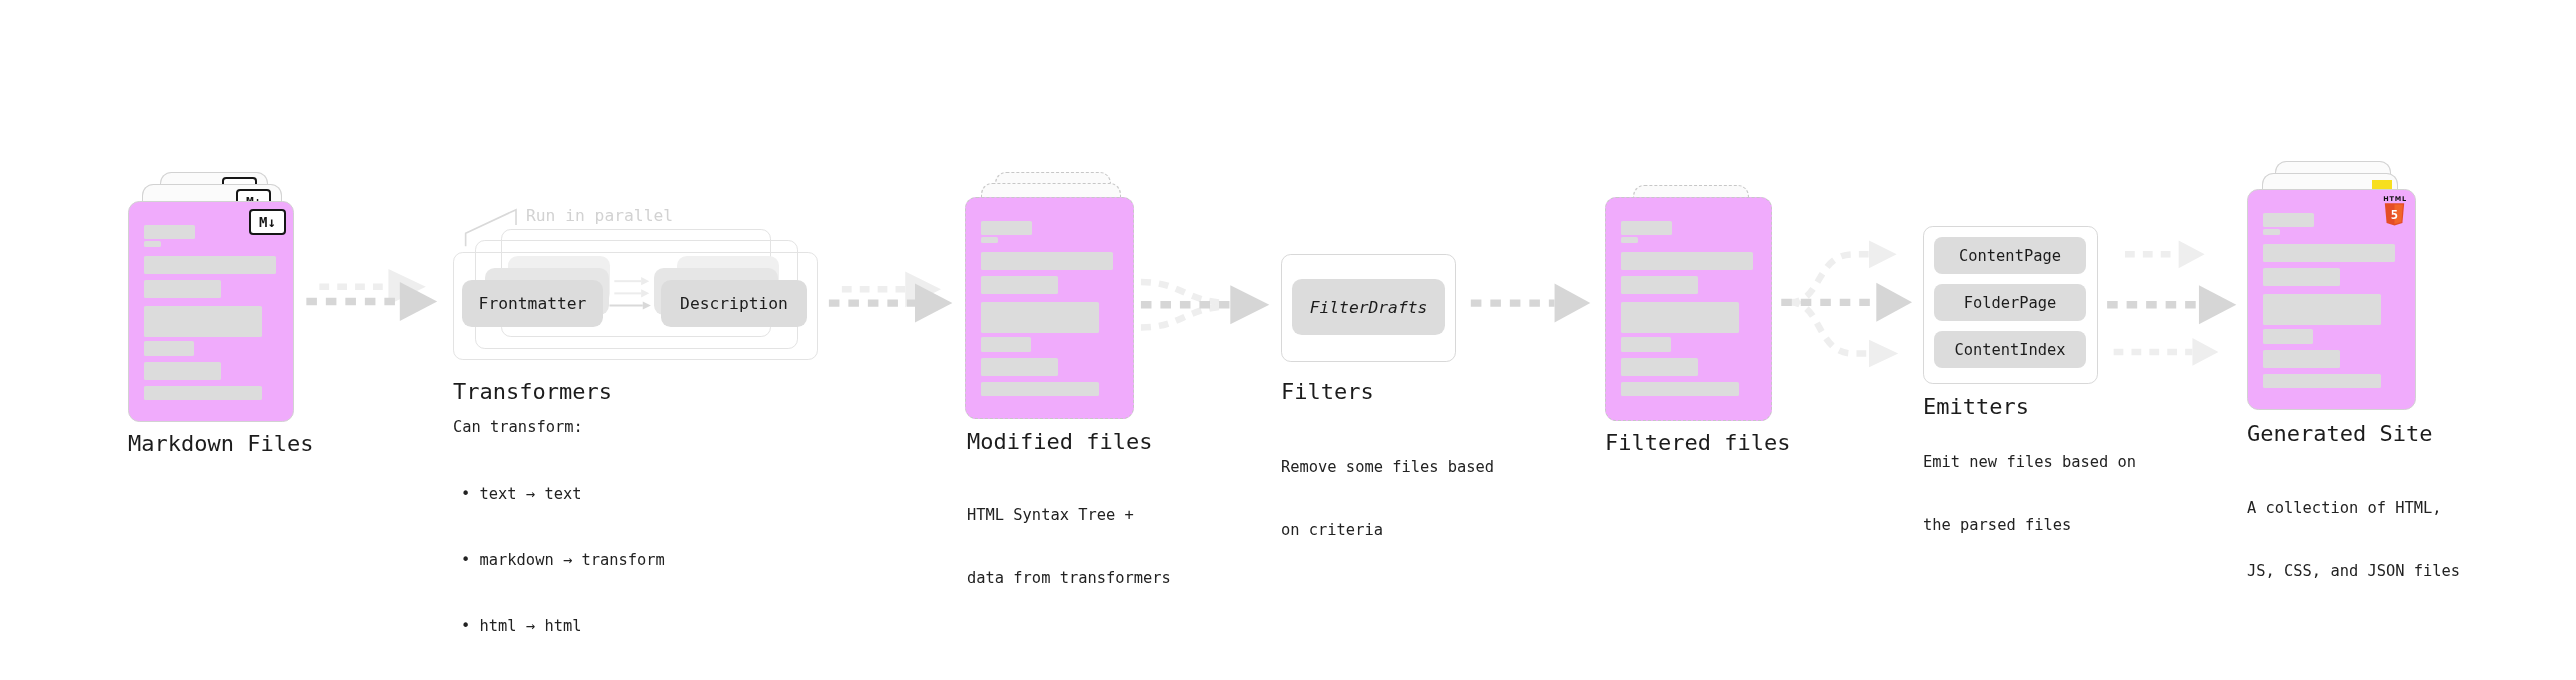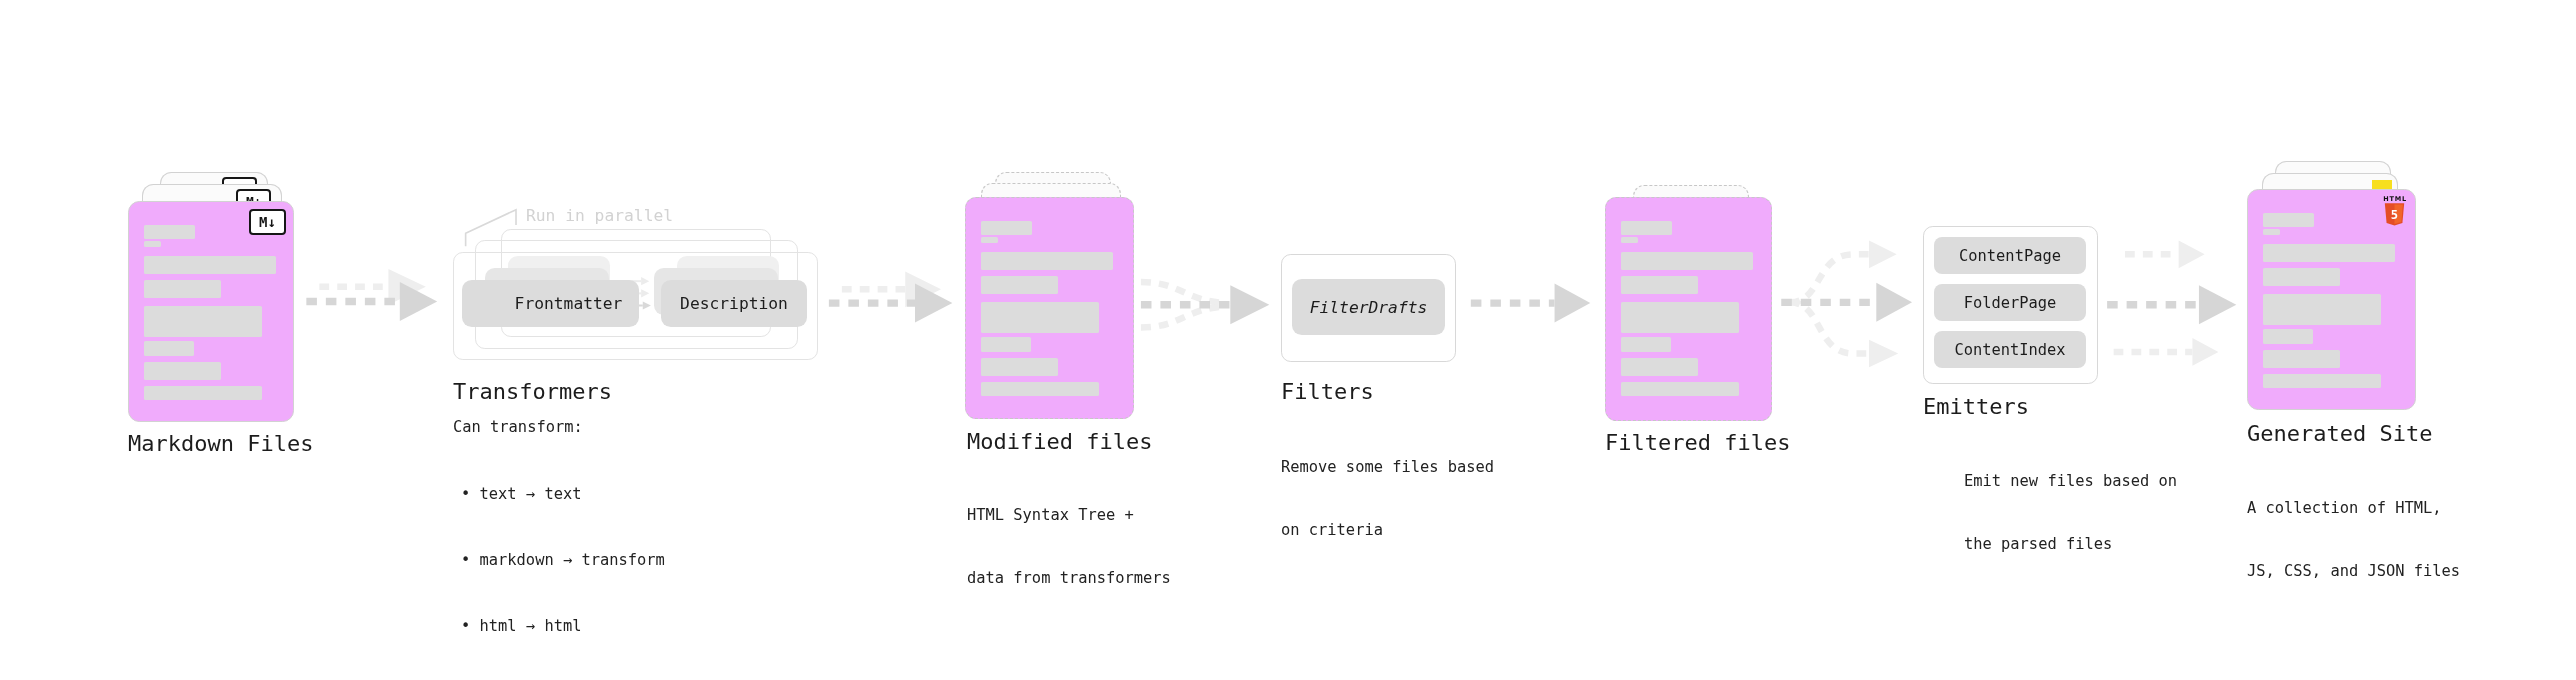--- a/index.html
+++ b/index.html
@@ -144,21 +144,21 @@
 
 <div>
   <div class="note" style="left:526px;top:206px;">Run in parallel</div>
 
   <div class="frame" style="left:453px;top:252px;width:363px;height:106px;"></div>
   <div class="frame" style="left:475px;top:240px;width:321px;height:107px;"></div>
   <div class="frame" style="left:501px;top:229px;width:268px;height:106px;"></div>
 
   <div class="pill ghost2" style="left:508px;top:256px;width:102px;height:47px;"></div>
   <div class="pill ghost1" style="left:485px;top:268px;width:124px;height:47px;"></div>
-  <div class="pill" style="left:462px;top:280px;width:141px;height:47px;padding-left:36px;">Frontmatter</div>
+  <div class="pill" style="left:462px;top:280px;width:141px;height:47px;">Frontmatter</div>
 
   <div class="pill ghost2" style="left:677px;top:256px;width:102px;height:47px;"></div>
   <div class="pill ghost1" style="left:654px;top:268px;width:124px;height:47px;"></div>
   <div class="pill" style="left:661px;top:280px;width:146px;height:47px;">Description</div>
 
   <div class="title" style="left:453px;top:379px;">Transformers</div>
   <div class="cap" style="left:453px;top:417px;">Can transform:</div>
   <div class="bullets" style="left:461px;top:439px;">
     <div>• text → text</div>
     <div>• markdown → transform</div>
@@ -214,21 +214,21 @@
   </div>
   <div class="title" style="left:1605px;top:430px;">Filtered files</div>
 </div>
 
 <div>
   <div class="panel" style="left:1923px;top:226px;width:173px;height:156px;"></div>
   <div class="pill em" style="left:1934px;top:237px;width:152px;">ContentPage</div>
   <div class="pill em" style="left:1934px;top:284px;width:152px;">FolderPage</div>
   <div class="pill em" style="left:1934px;top:331px;width:152px;">ContentIndex</div>
   <div class="title" style="left:1923px;top:394px;">Emitters</div>
-  <div class="cap" style="left:1923px;top:429px;margin-left:41px;">
+  <div class="cap" style="left:1923px;top:410px;">
     <div>Emit new files based on</div>
     <div>the parsed files</div>
   </div>
 </div>
 
 <div>
   <div class="tab" style="left:2275px;top:161px;width:114px;height:32.5px;">
     <span class="css-badge">
       <span class="word" style="display:block;">CSS</span>
       <span class="bar" style="display: block; background: rgb(41, 101, 241);"></span>

